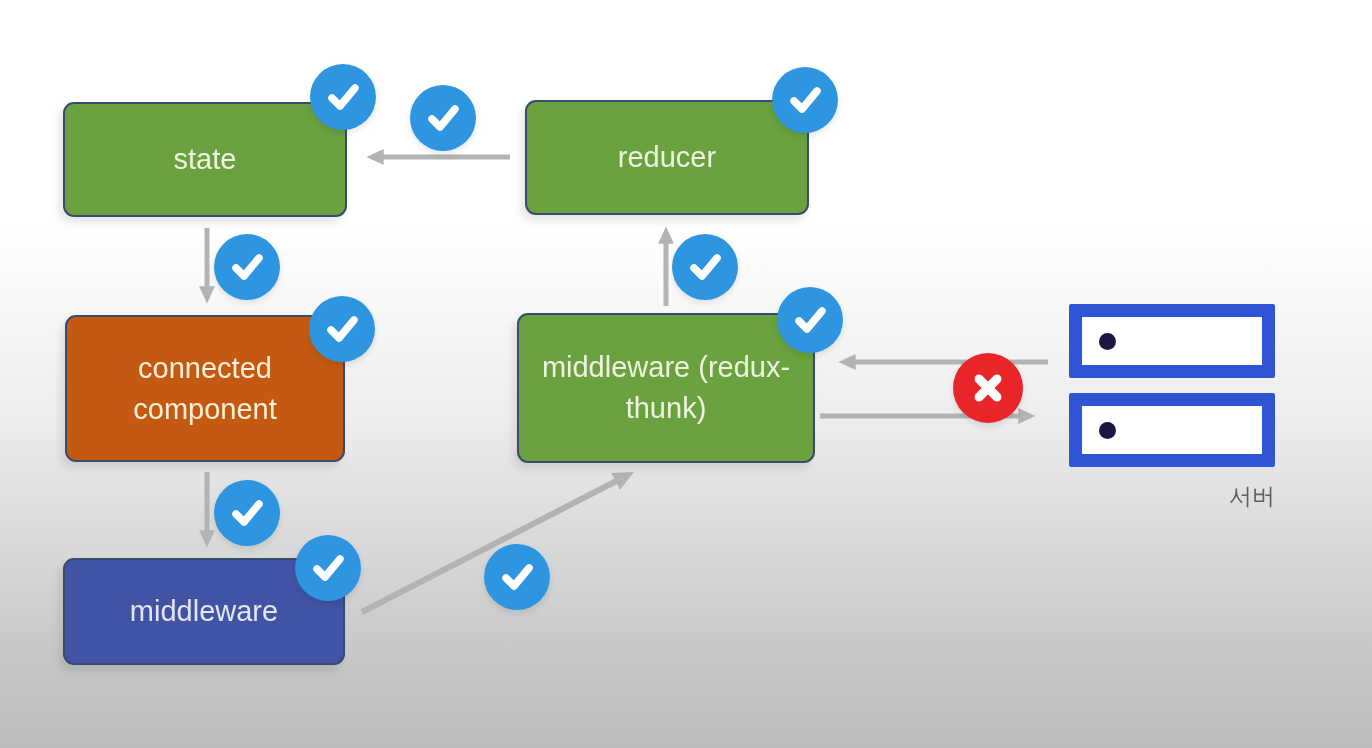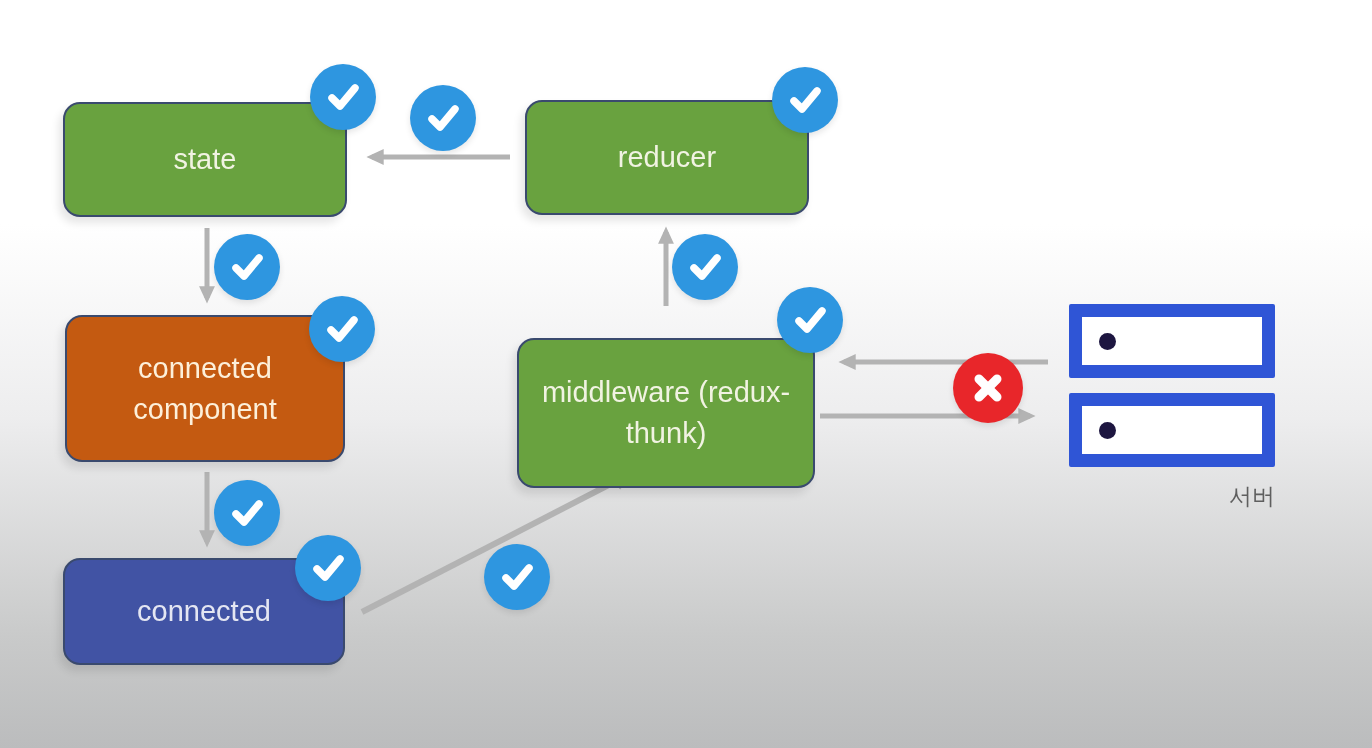--- a/index.html
+++ b/index.html
@@ -44,34 +44,34 @@
   }
   svg.connectors line { stroke: var(--arrow-gray); }
 
   .node {
     position: absolute;
     display: flex;
     align-items: center;
     justify-content: center;
     text-align: center;
     border: 2px solid var(--node-border);
-    border-radius: 17px;
+    border-radius: 11px;
     font-size: 29px;
     line-height: 1.4;
     padding: 4px 18px;
     box-shadow: -4px 6px 9px rgba(0,0,0,0.10);
   }
   .node.green  { background: var(--node-green);  color: var(--node-text-green); }
   .node.orange { background: var(--node-orange); color: var(--node-text-orange); }
   .node.blue   { background: var(--node-blue);   color: var(--node-text-blue); }
 
   .node-state     { left: 63px;  top: 102px; width: 284px; height: 115px; }
   .node-reducer   { left: 525px; top: 100px; width: 284px; height: 115px; }
   .node-connected { left: 65px;  top: 315px; width: 280px; height: 147px; }
-  .node-middleware{ left: 517px; top: 313px; width: 298px; height: 150px; margin-top: 25px; }
+  .node-middleware{ left: 517px; top: 313px; width: 298px; height: 150px; }
   .node-component { left: 63px;  top: 558px; width: 282px; height: 107px; }
 
   .badge {
     position: absolute;
     width: 66px; height: 66px;
     border-radius: 50%;
     background: var(--badge-blue);
     display: flex;
     align-items: center;
     justify-content: center;
@@ -155,21 +155,21 @@
 
   <div class="node orange node-connected">
     <span>connected component</span>
   </div>
 
   <div class="node green node-middleware">
     <span>middleware (redux-thunk)</span>
   </div>
 
   <div class="node blue node-component">
-    <span>connected</span>
+    <span>middleware</span>
   </div>
 
   <div class="badge b1">
     <svg width="40" height="40" viewBox="0 0 40 40">
         <polyline points="9,21 17,29 32,11" fill="none" stroke="#ffffff" stroke-width="7.5" stroke-linecap="round" stroke-linejoin="round"></polyline>
       </svg>
   </div>
   <div class="badge b2">
     <svg width="40" height="40" viewBox="0 0 40 40">
         <polyline points="9,21 17,29 32,11" fill="none" stroke="#ffffff" stroke-width="7.5" stroke-linecap="round" stroke-linejoin="round"></polyline>

